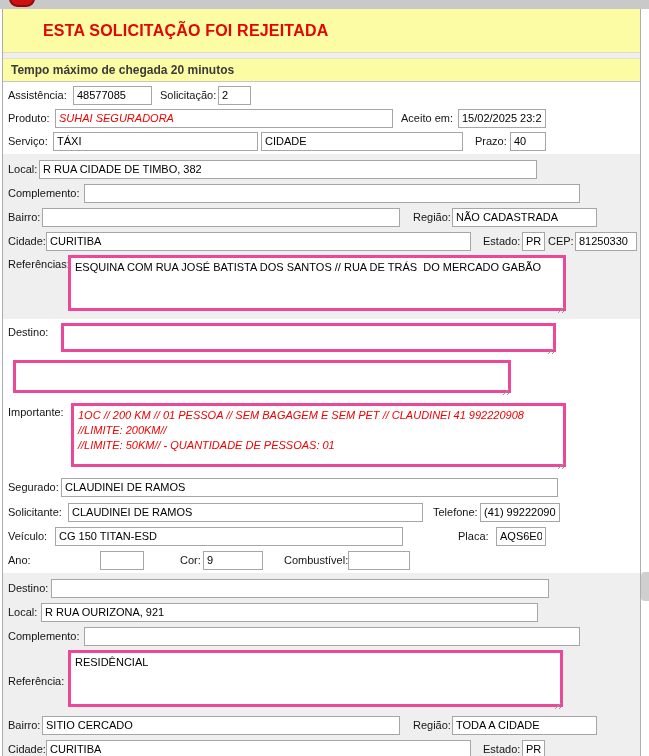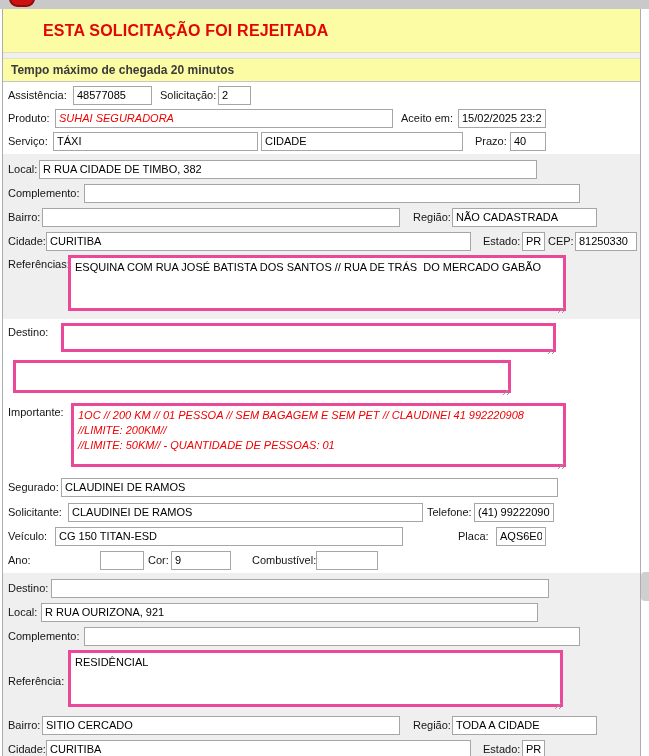--- a/index.html
+++ b/index.html
@@ -57,22 +57,22 @@
   .sec-top .lbl{padding-top:3px;}
   
   .w23{width:23px}.w27{width:27px}.w31{width:31px}.w33{width:33px}.w34{width:34px}
   .w36{width:36px}.w38{width:38px}.w39{width:39px}.w43{width:43px}.w44{width:44px}
   .w45{width:45px}.w47{width:47px}.w50{width:50px}.w53{width:53px}.w54{width:54px}
   .w58{width:58px}.w60{width:60px}.w62{width:62px}.w63{width:63px}.w64{width:64px}
   .w65{width:65px}.w76{width:76px}.w79{width:79px}.w80{width:80px}.w88{width:88px}
   .w92{width:92px}.w145{width:145px}.w202{width:202px}.w205{width:205px}
   .w302{width:358px}.w338{width:338px}.w348{width:348px}.w355{width:355px}
   .w425{width:425px}.w495{width:495px}.w496{width:496px}.w497{width:497px}.w498{width:498px}
-  .ml2{margin-left:2px}.ml3{margin-left:3px}.ml8{margin-left:8px}.ml10{margin-left:4px}
-  .ml12{margin-left:12px}.ml13{margin-left:13px}.ml20{margin-left:4px}.ml21{margin-left:21px}
+  .ml2{margin-left:2px}.ml3{margin-left:3px}.ml8{margin-left:8px}.ml10{margin-left:10px}
+  .ml12{margin-left:12px}.ml13{margin-left:13px}.ml20{margin-left:36px}.ml21{margin-left:21px}
   .ml55{margin-left:55px}
   .h27{height:29px}.h31{height:33px}.h56{height:56px}.h62{height:64px}.h57{height:57px}
   .mt4{margin-top:4px}.mt5{margin-top:5px}.mt6{margin-top:6px}
   .obsrow{padding-left:10px;}
   .scroll-thumb{
     position:absolute;left:641px;top:572px;width:8px;height:29px;
     background:#cfcfcf;border-radius:4px 0 0 4px;
   }
 </style>
 </head>

